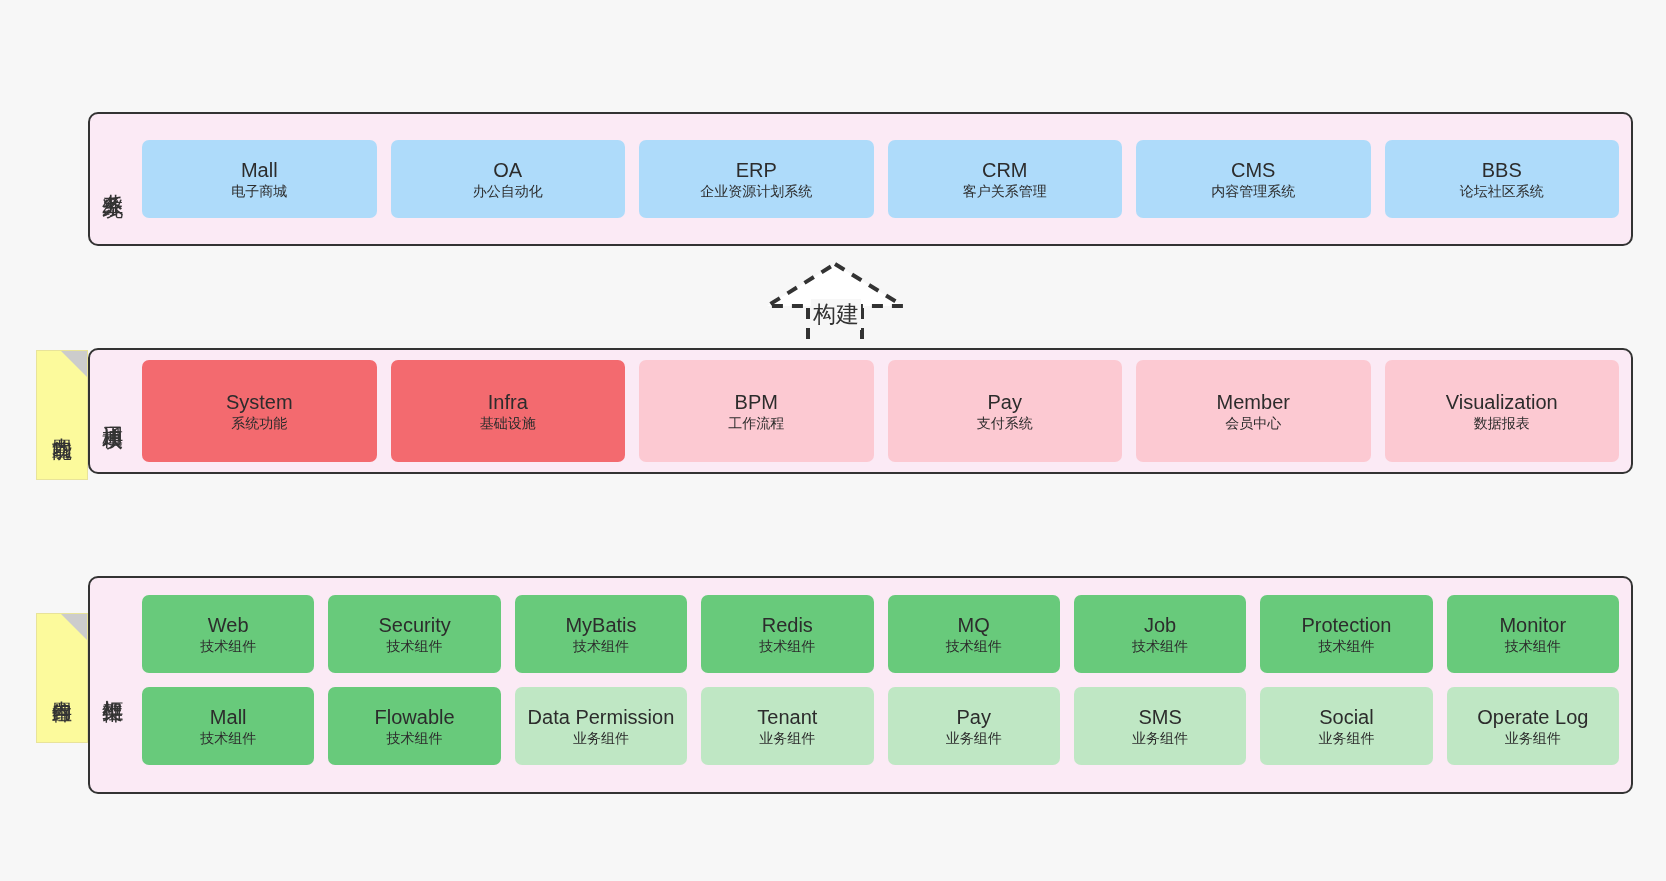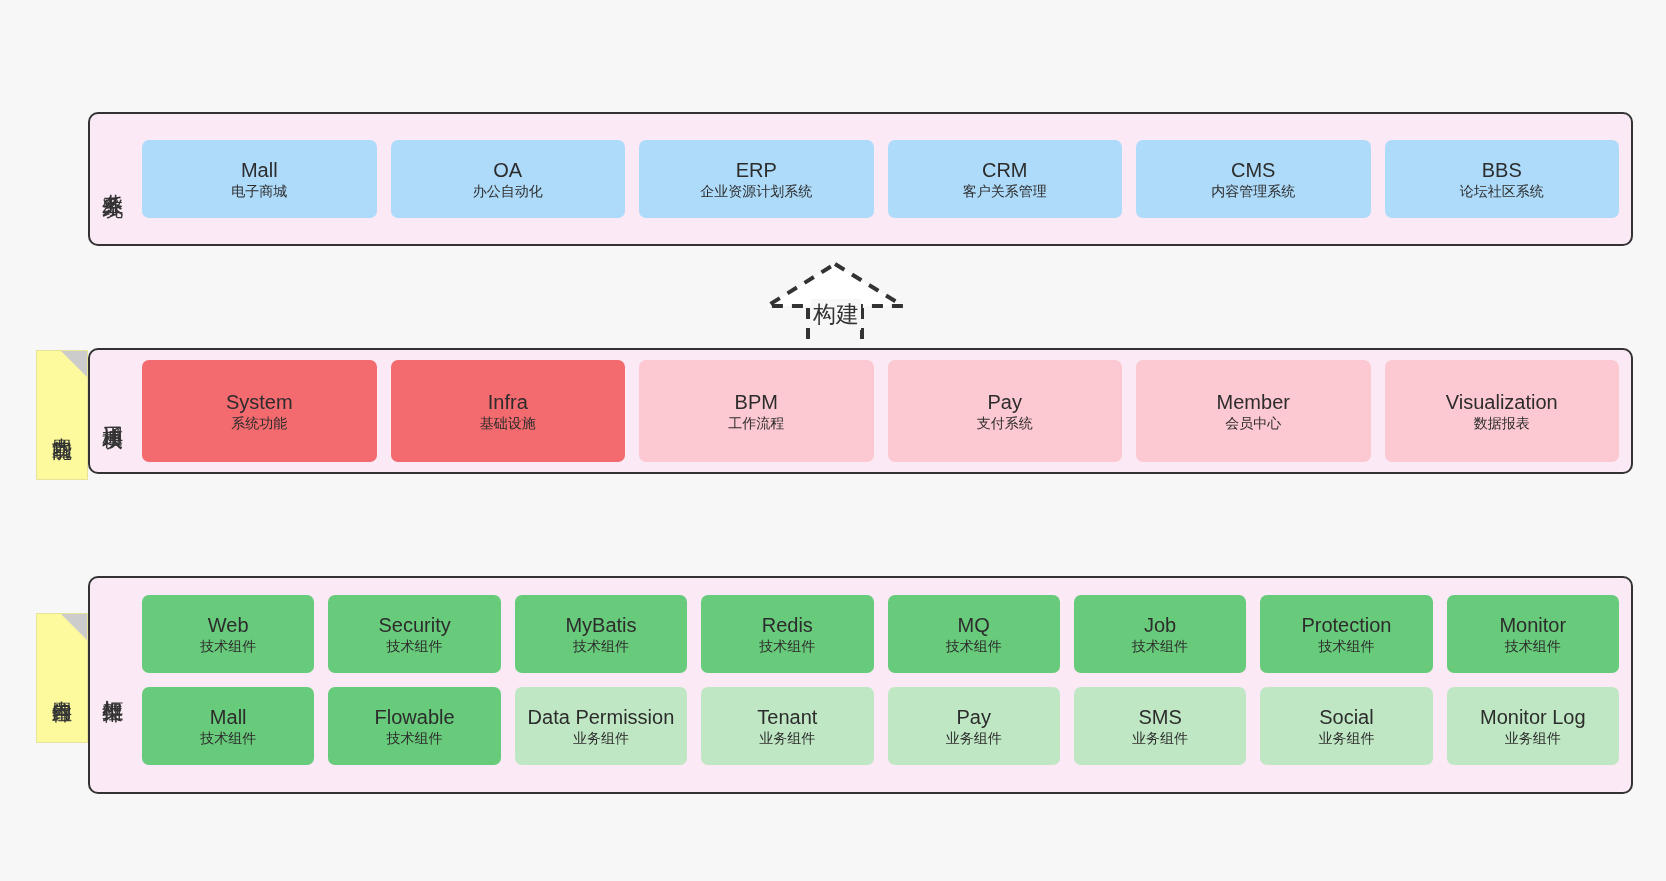--- a/index.html
+++ b/index.html
@@ -298,21 +298,21 @@
         </div>
         <div class="node h-comp c-lightgreen">
           <div class="n-title">SMS</div>
           <div class="n-sub">业务组件</div>
         </div>
         <div class="node h-comp c-lightgreen">
           <div class="n-title">Social</div>
           <div class="n-sub">业务组件</div>
         </div>
         <div class="node h-comp c-lightgreen">
-          <div class="n-title">Monitor Log</div>
+          <div class="n-title">Operate Log</div>
           <div class="n-sub">业务组件</div>
         </div>
       </div>
 
     </div>
   </div>
 
 </div>
 
 </body></html>

